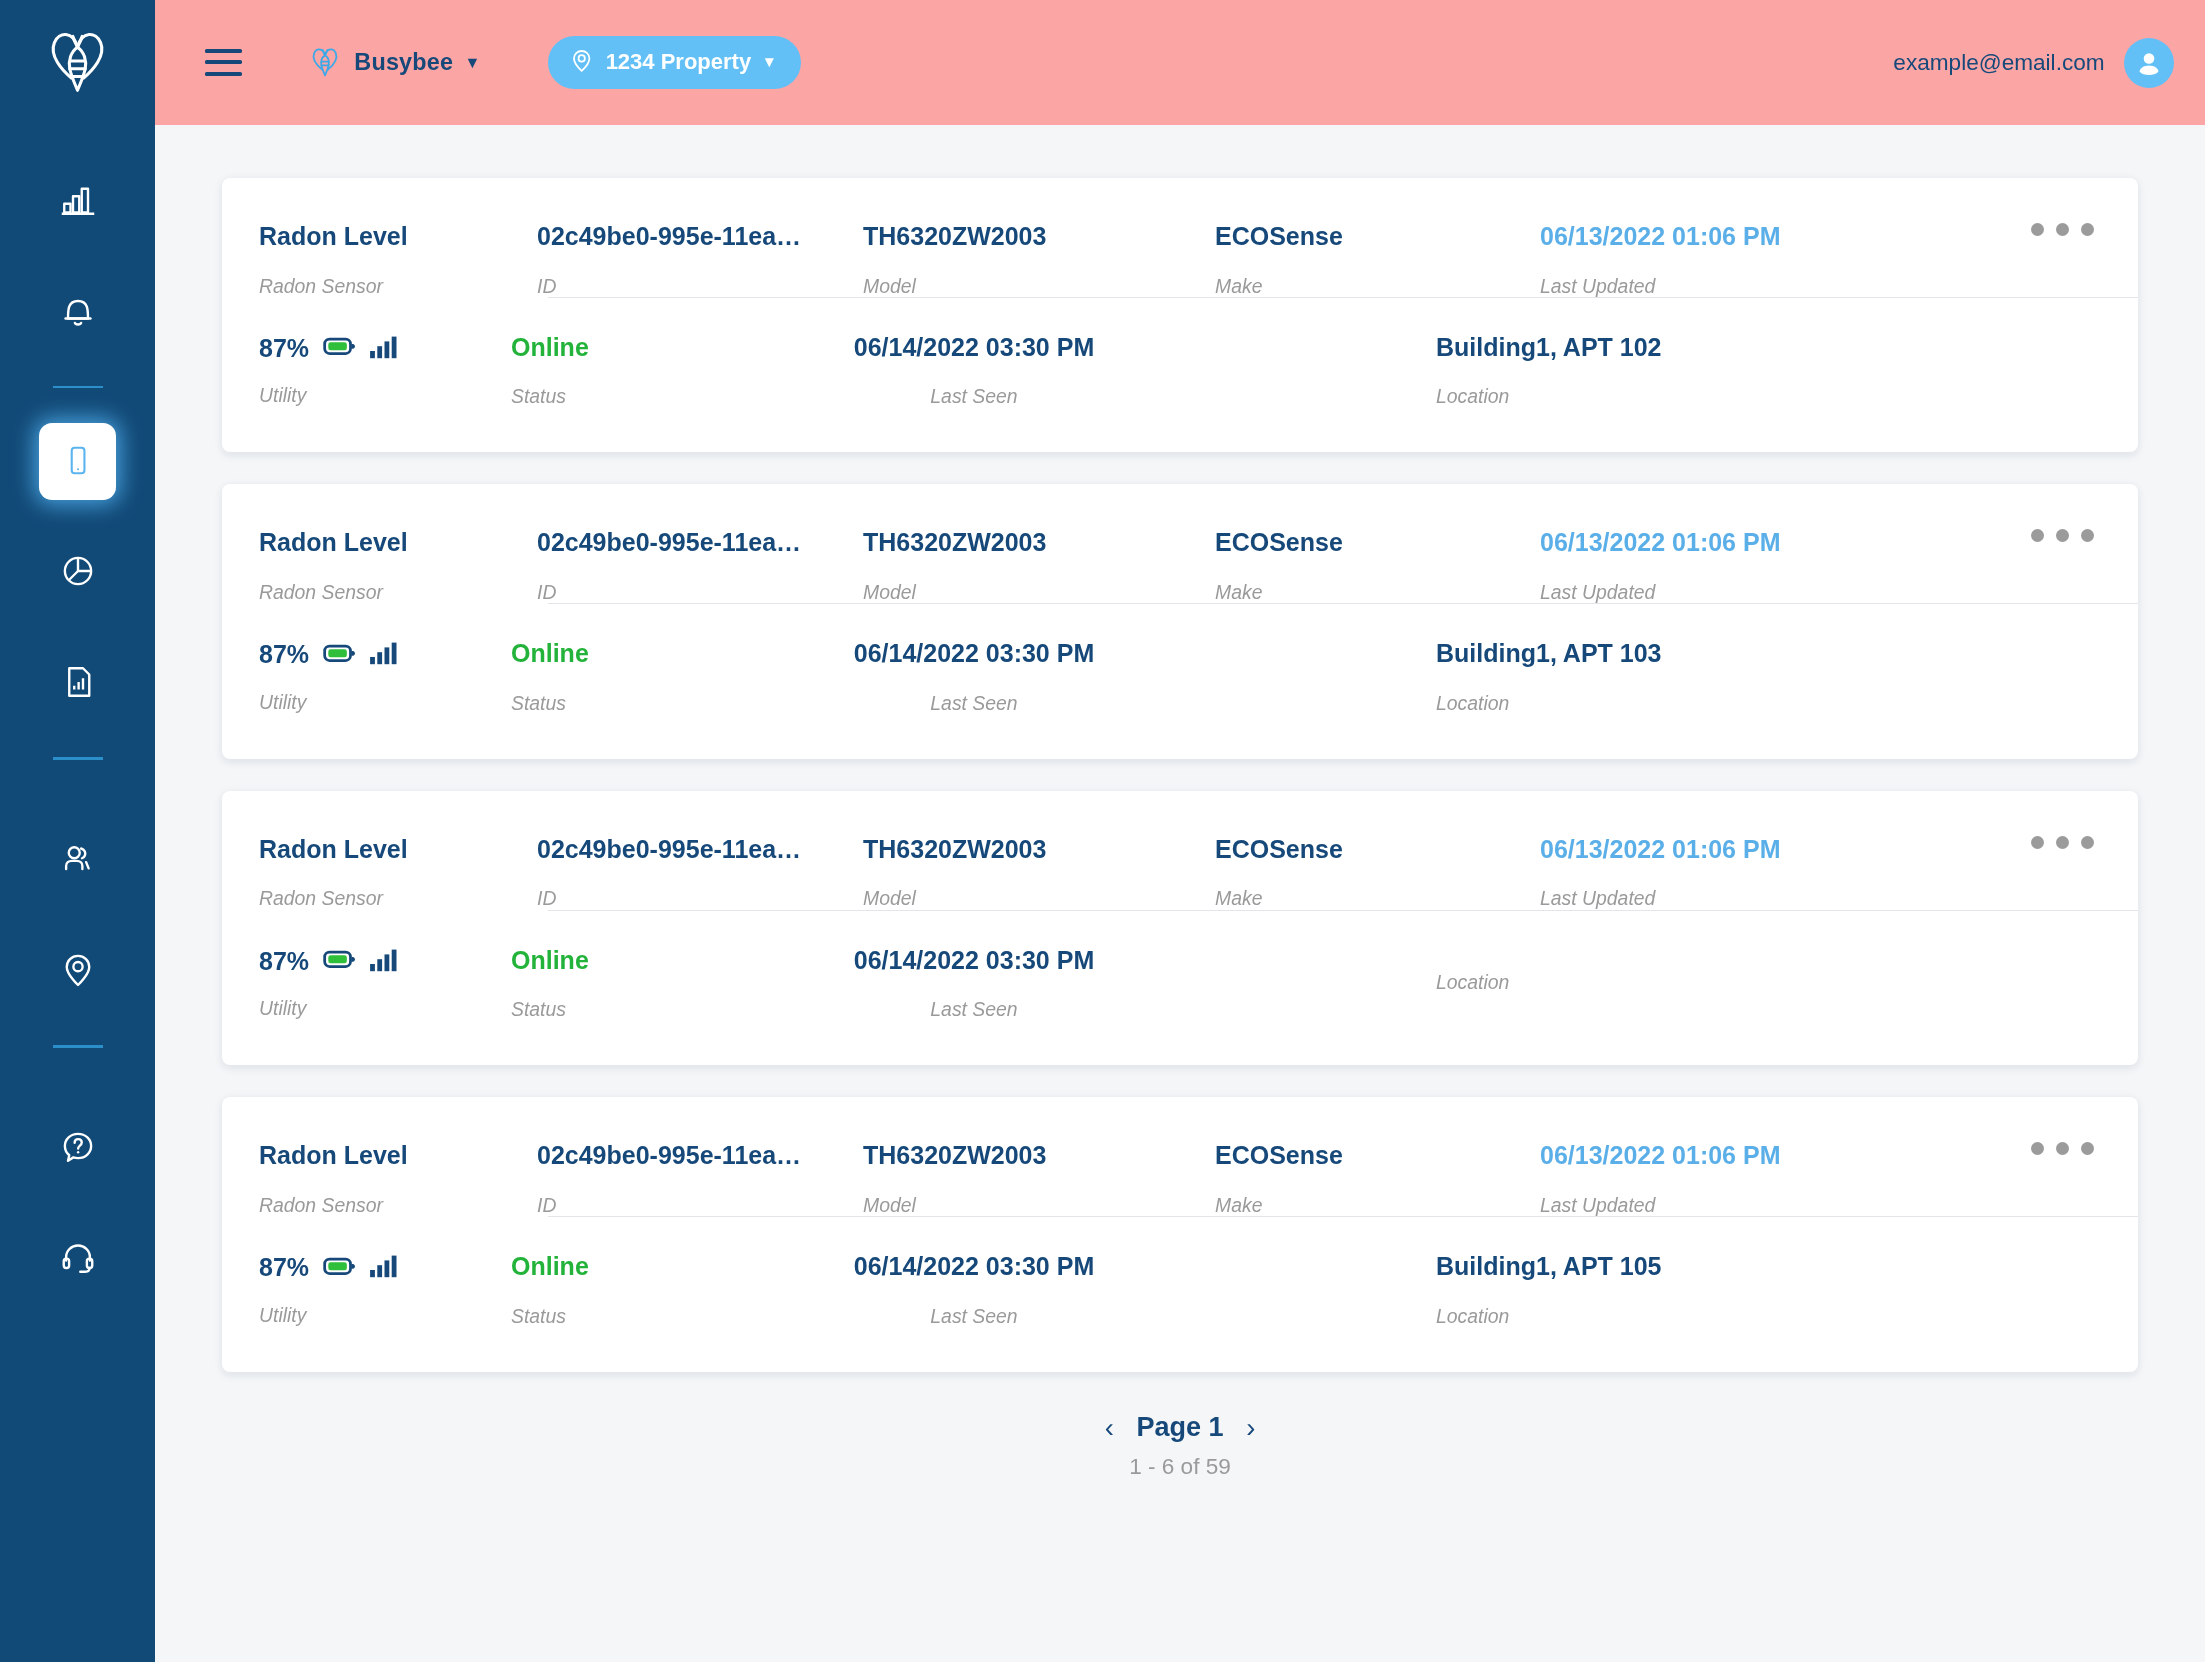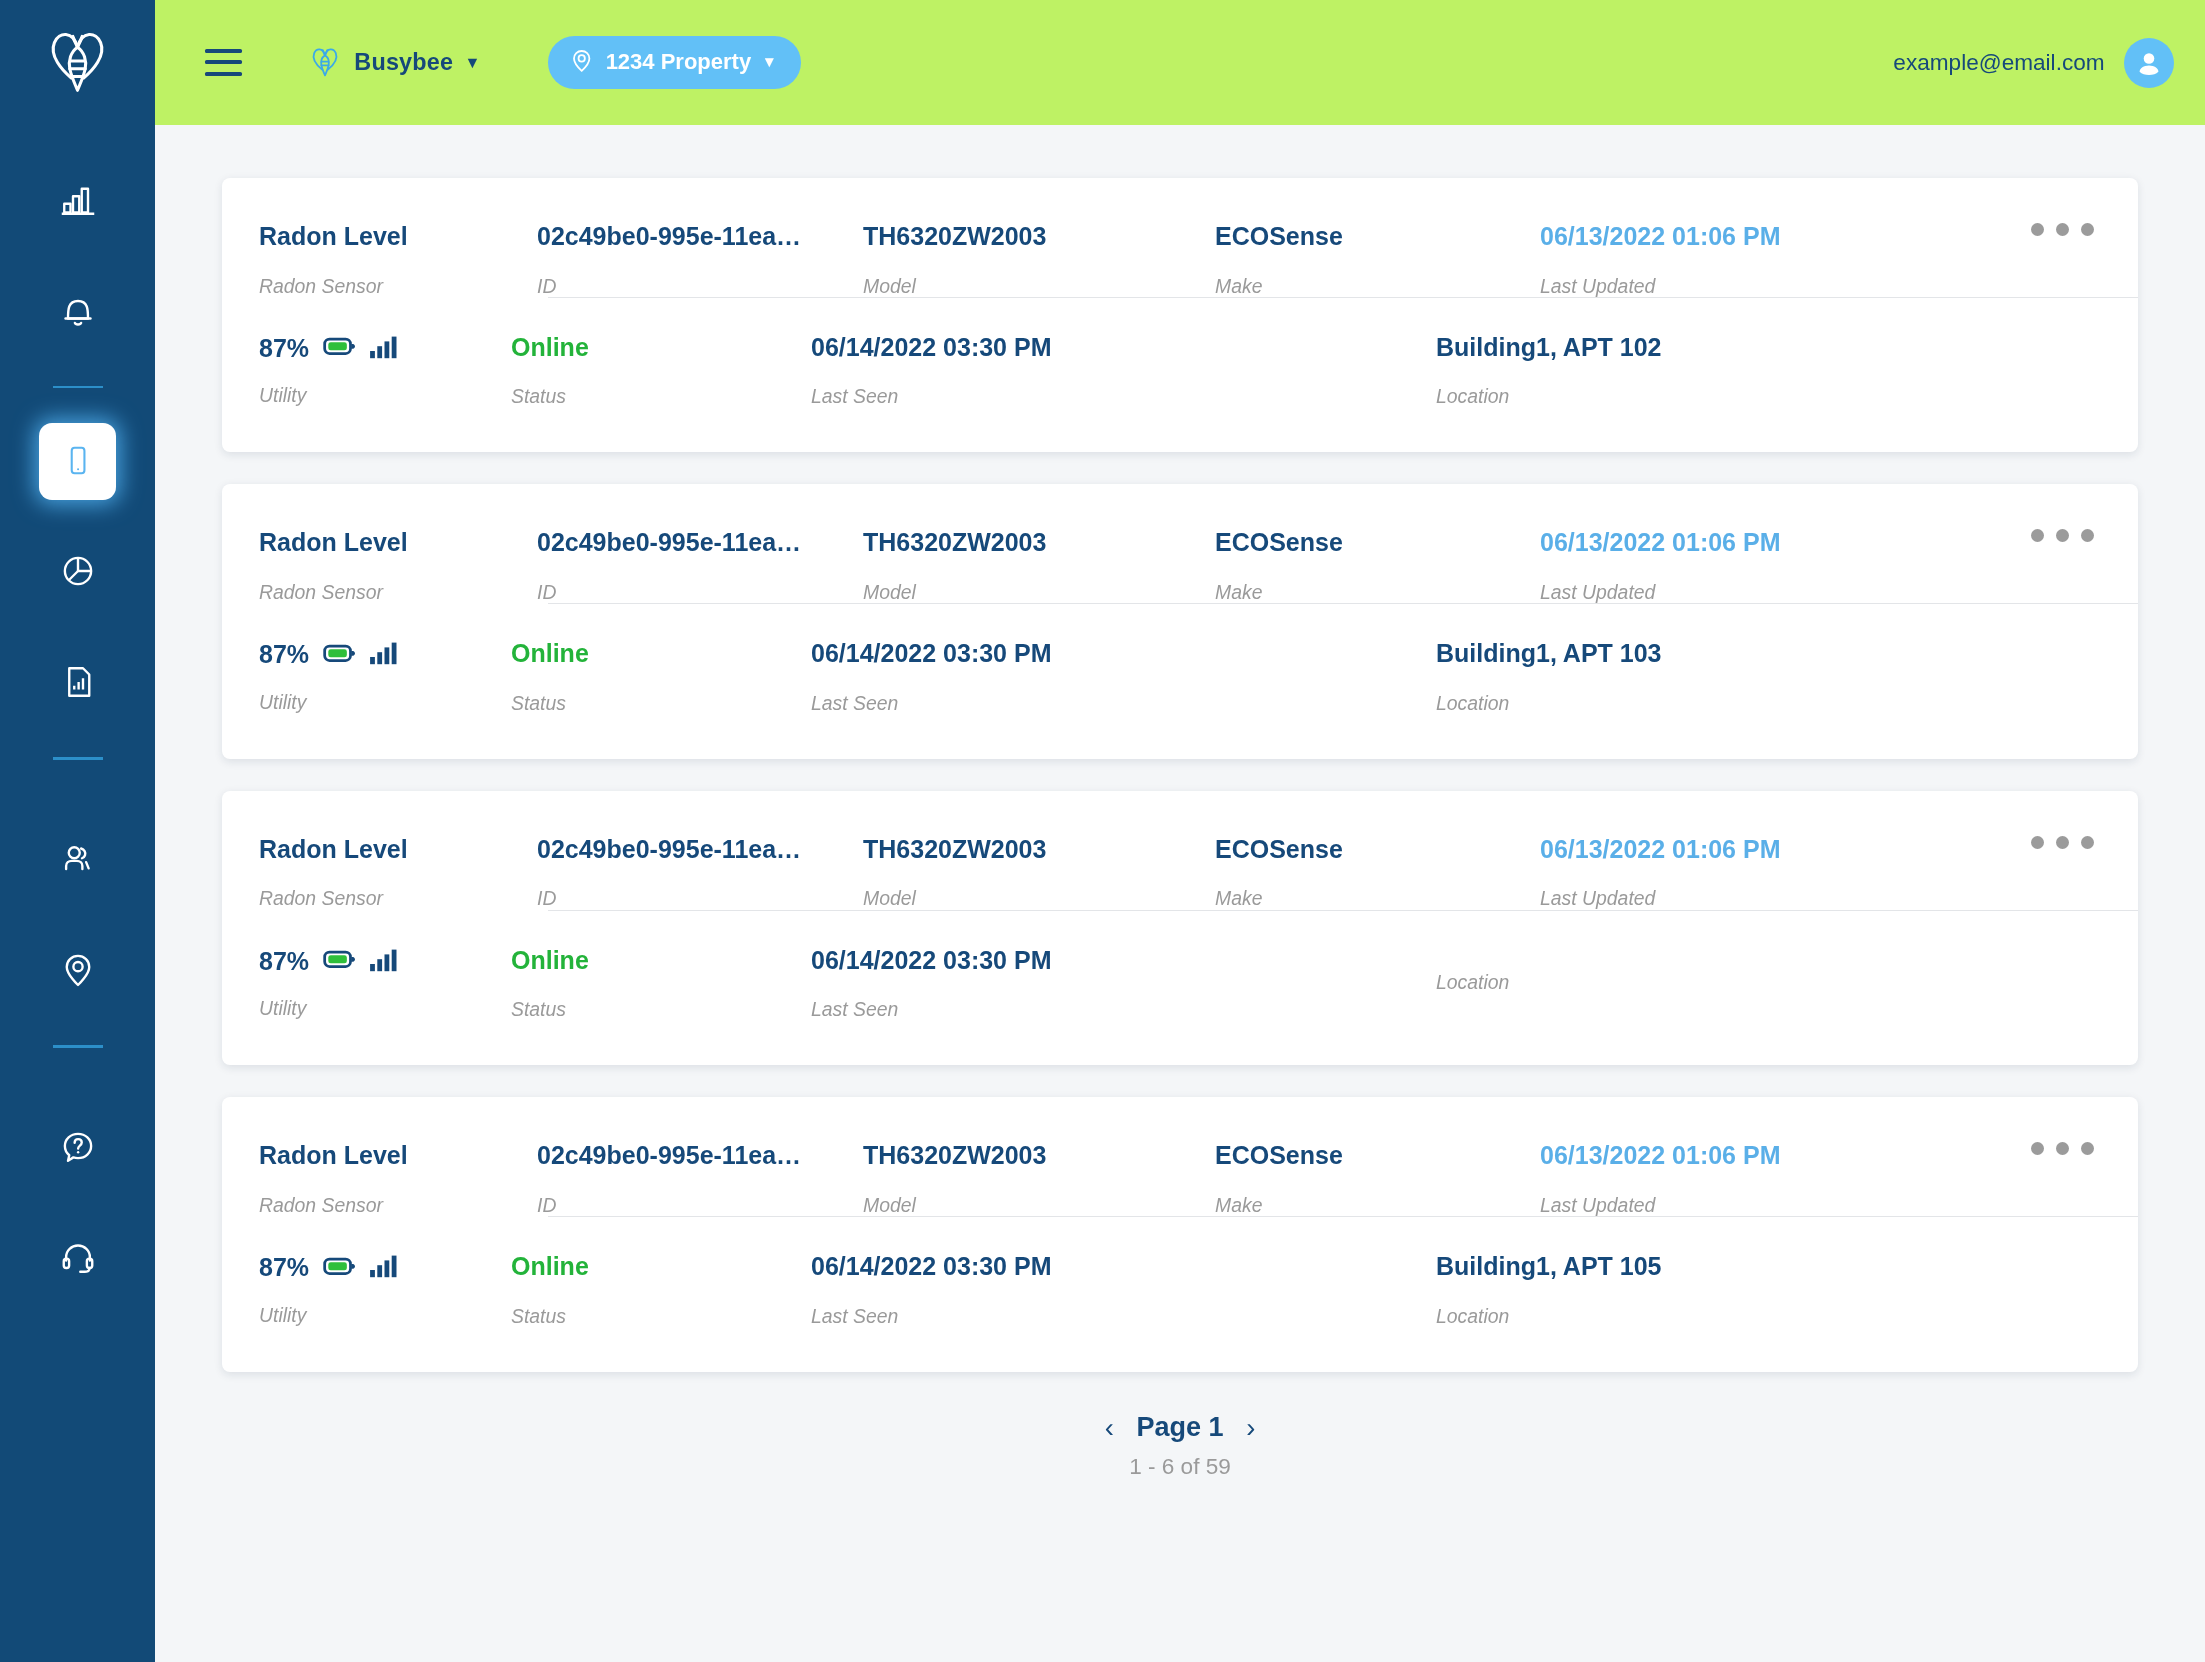--- a/index.html
+++ b/index.html
@@ -32,21 +32,21 @@
   .nav-sep {
     width: 50px; height: 2.4px; background: #2c8fc9;
     margin: 18px 0;
   }
   .gap-lg { height: 27.4px; }
 
   
   .main { flex: 1; display: flex; flex-direction: column; min-width: 0; }
 
   .topbar {
-    height: 125px; background: #bef264;
+    height: 125px; background: #fca5a5;
     display: flex; align-items: center;
     padding: 0 31px 0 50px;
     flex: 0 0 125px;
   }
   .hamburger { width: 37px; height: 27.4px; display: flex; flex-direction: column; justify-content: space-between; }
   .hamburger span { display: block; height: 4px; background: #16497a; border-radius: 1.6px; }
 
   .org-switch {
     display: flex; align-items: center; gap: 11.3px;
     margin-left: 65px;
@@ -96,21 +96,21 @@
 
   .col { display: flex; flex-direction: column; }
   .col-name   { flex: 0 0 289px; padding-left: 37px; }
   .col-id     { flex: 0 0 300px; }
   .col-model  { flex: 0 0 326px; }
   .col-make   { flex: 0 0 299px; }
   .col-updated{ flex: 1; }
 
   .col-util   { flex: 0 0 289px; padding-left: 37px; }
   .col-status { flex: 0 0 300px; }
-  .col-seen   { flex: 0 0 326px; }
+  .col-seen   { flex: 0 0 326px; align-items: center; }
   .col-blank  { flex: 0 0 299px; }
   .col-loc    { flex: 1; }
 
   .val {
     font-size: 25px; color: #16497a; font-weight: 700;
     white-space: nowrap; line-height: 1.1;
   }
   .val.link { color: #5aafe8; font-weight: 700; }
   .val.online { color: #23b33a; font-weight: 700; }
   .lbl {

